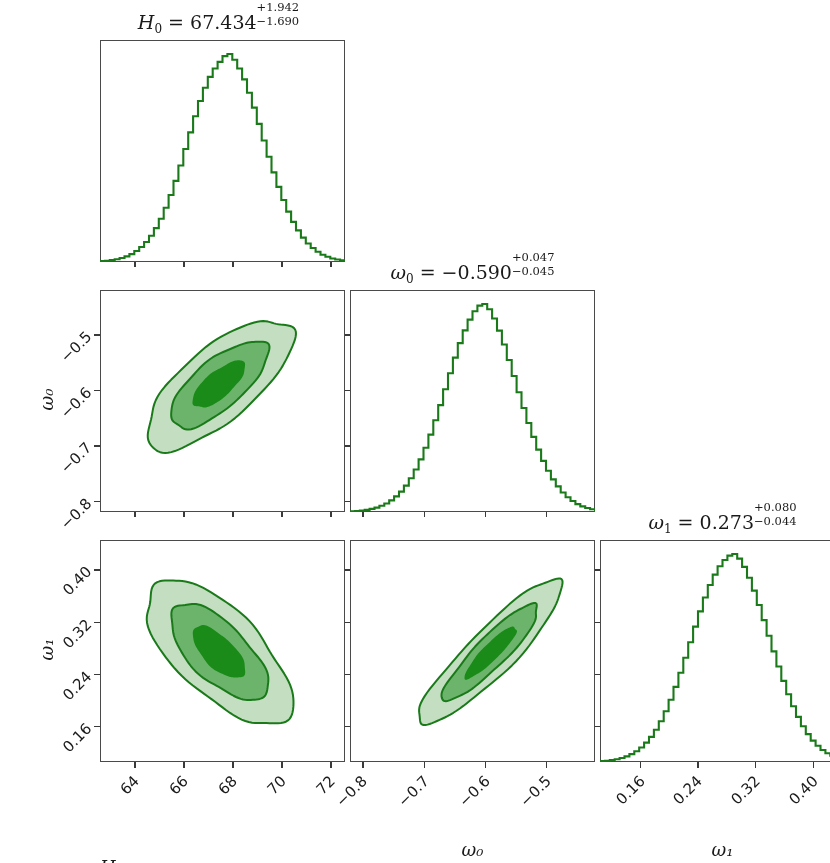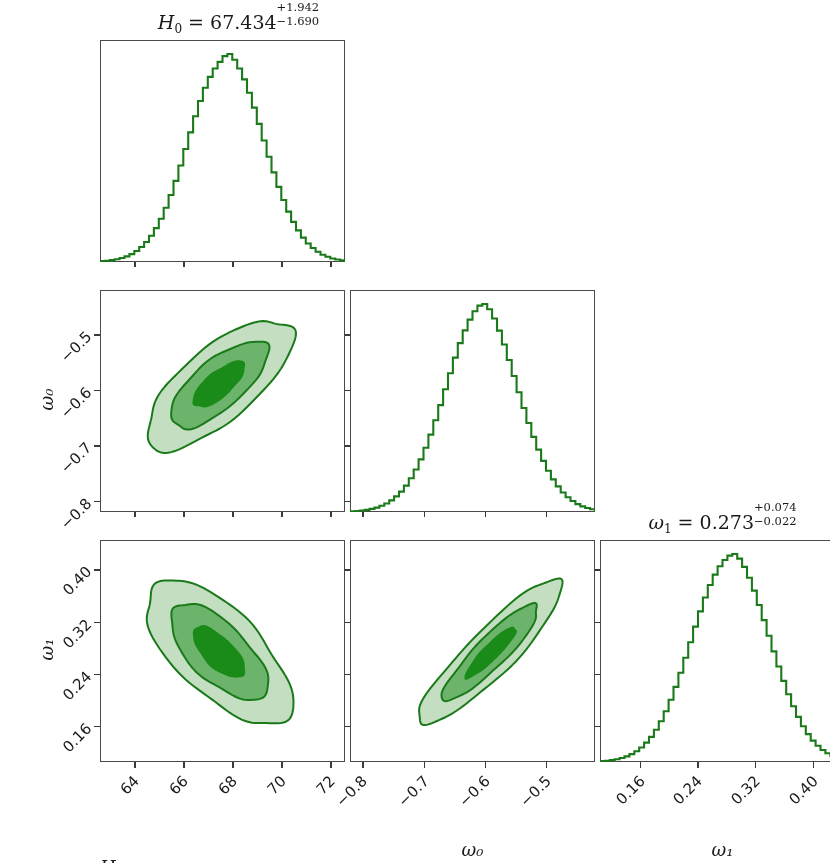--- a/index.html
+++ b/index.html
@@ -53,22 +53,23 @@
     <svg width="245" height="222" style="position: absolute; left: 100px; top: 540px;">
       <path d="M 187.94 180.47 L 185.93 181.69 L 183.58 182.55 L 180.97 183.05 L 178.17 183.28 L 175.27 183.30 L 172.33 183.23 L 169.42 183.13 L 166.56 183.06 L 163.75 183.05 L 160.94 183.08 L 158.09 183.08 L 155.14 182.98 L 152.04 182.65 L 148.75 182.02 L 145.27 181.01 L 141.61 179.57 L 137.83 177.71 L 133.97 175.48 L 130.10 172.96 L 126.26 170.24 L 122.47 167.42 L 118.76 164.59 L 115.11 161.81 L 111.48 159.10 L 107.84 156.45 L 104.17 153.82 L 100.45 151.16 L 96.67 148.42 L 92.87 145.53 L 89.07 142.47 L 85.33 139.23 L 81.69 135.80 L 78.18 132.22 L 74.82 128.53 L 71.62 124.75 L 68.55 120.92 L 65.59 117.05 L 62.74 113.15 L 59.98 109.23 L 57.34 105.29 L 54.85 101.34 L 52.57 97.40 L 50.59 93.51 L 48.97 89.72 L 47.77 86.09 L 47.03 82.67 L 46.74 79.49 L 46.84 76.57 L 47.26 73.89 L 47.87 71.41 L 48.57 69.06 L 49.24 66.76 L 49.80 64.43 L 50.22 62.03 L 50.49 59.51 L 50.67 56.90 L 50.85 54.25 L 51.14 51.62 L 51.64 49.12 L 52.46 46.86 L 53.65 44.91 L 55.23 43.33 L 57.18 42.14 L 59.46 41.32 L 62.00 40.82 L 64.70 40.57 L 67.51 40.49 L 70.38 40.50 L 73.27 40.57 L 76.20 40.67 L 79.17 40.84 L 82.24 41.11 L 85.42 41.54 L 88.74 42.22 L 92.22 43.18 L 95.84 44.45 L 99.57 46.05 L 103.39 47.93 L 107.26 50.06 L 111.14 52.36 L 115.02 54.79 L 118.89 57.30 L 122.76 59.86 L 126.65 62.48 L 130.55 65.18 L 134.46 68.00 L 138.37 70.98 L 142.22 74.17 L 145.96 77.56 L 149.54 81.16 L 152.88 84.93 L 155.95 88.82 L 158.73 92.75 L 161.23 96.67 L 163.51 100.53 L 165.63 104.29 L 167.68 107.95 L 169.75 111.54 L 171.91 115.08 L 174.20 118.63 L 176.61 122.21 L 179.11 125.87 L 181.62 129.61 L 184.06 133.40 L 186.33 137.21 L 188.33 141.00 L 190.01 144.71 L 191.33 148.30 L 192.30 151.74 L 192.95 155.03 L 193.32 158.17 L 193.49 161.18 L 193.49 164.09 L 193.34 166.91 L 193.04 169.64 L 192.57 172.25 L 191.88 174.70 L 190.90 176.93 L 189.60 178.87 L 187.94 180.47 Z" fill="#C3DEC0" stroke="#1A7A1A" stroke-width="2.0" stroke-linejoin="round"></path>
       <path d="M 163.99 156.84 L 162.75 157.73 L 161.33 158.41 L 159.76 158.91 L 158.10 159.27 L 156.36 159.52 L 154.59 159.71 L 152.80 159.85 L 150.98 159.96 L 149.12 160.01 L 147.19 159.97 L 145.17 159.79 L 143.04 159.43 L 140.80 158.85 L 138.46 158.04 L 136.03 157.00 L 133.54 155.75 L 131.04 154.35 L 128.55 152.85 L 126.08 151.32 L 123.64 149.81 L 121.21 148.35 L 118.78 146.95 L 116.32 145.59 L 113.81 144.24 L 111.23 142.84 L 108.57 141.34 L 105.87 139.69 L 103.15 137.85 L 100.46 135.81 L 97.85 133.58 L 95.36 131.17 L 93.01 128.64 L 90.84 126.02 L 88.83 123.36 L 86.98 120.70 L 85.24 118.06 L 83.61 115.44 L 82.05 112.86 L 80.55 110.31 L 79.13 107.78 L 77.80 105.27 L 76.59 102.80 L 75.53 100.38 L 74.64 98.02 L 73.94 95.74 L 73.42 93.56 L 73.06 91.47 L 72.81 89.46 L 72.62 87.51 L 72.46 85.58 L 72.28 83.65 L 72.06 81.69 L 71.82 79.70 L 71.58 77.69 L 71.41 75.68 L 71.37 73.73 L 71.53 71.91 L 71.93 70.26 L 72.62 68.85 L 73.61 67.71 L 74.86 66.84 L 76.34 66.23 L 77.99 65.82 L 79.74 65.56 L 81.52 65.38 L 83.30 65.21 L 85.04 65.02 L 86.76 64.78 L 88.47 64.51 L 90.22 64.24 L 92.04 64.02 L 93.97 63.94 L 96.04 64.05 L 98.27 64.41 L 100.64 65.05 L 103.13 65.98 L 105.71 67.17 L 108.35 68.59 L 111.00 70.19 L 113.65 71.93 L 116.27 73.74 L 118.87 75.62 L 121.44 77.53 L 123.98 79.48 L 126.49 81.49 L 128.97 83.57 L 131.40 85.72 L 133.75 87.97 L 136.02 90.29 L 138.19 92.67 L 140.24 95.10 L 142.18 97.53 L 144.05 99.94 L 145.87 102.33 L 147.69 104.70 L 149.55 107.04 L 151.48 109.40 L 153.49 111.78 L 155.57 114.23 L 157.69 116.74 L 159.77 119.33 L 161.76 121.97 L 163.56 124.63 L 165.11 127.27 L 166.37 129.85 L 167.30 132.32 L 167.92 134.65 L 168.26 136.84 L 168.36 138.90 L 168.31 140.83 L 168.16 142.68 L 167.96 144.47 L 167.74 146.24 L 167.51 147.99 L 167.24 149.71 L 166.91 151.39 L 166.45 152.98 L 165.83 154.45 L 165.01 155.74 L 163.99 156.84 Z" fill="#6CB46C" stroke="#1A7A1A" stroke-width="2.0" stroke-linejoin="round"></path>
       <path d="M 143.36 136.51 L 142.57 136.86 L 141.67 137.09 L 140.72 137.23 L 139.73 137.30 L 138.74 137.35 L 137.75 137.38 L 136.77 137.42 L 135.79 137.45 L 134.80 137.46 L 133.78 137.44 L 132.73 137.36 L 131.62 137.21 L 130.47 136.97 L 129.27 136.64 L 128.03 136.23 L 126.77 135.76 L 125.49 135.23 L 124.19 134.68 L 122.88 134.10 L 121.55 133.52 L 120.19 132.91 L 118.80 132.27 L 117.38 131.56 L 115.92 130.78 L 114.45 129.88 L 112.98 128.87 L 111.53 127.74 L 110.12 126.49 L 108.79 125.15 L 107.55 123.74 L 106.40 122.29 L 105.35 120.83 L 104.36 119.39 L 103.43 117.98 L 102.53 116.60 L 101.63 115.25 L 100.73 113.92 L 99.81 112.59 L 98.89 111.26 L 97.98 109.93 L 97.11 108.58 L 96.30 107.24 L 95.59 105.90 L 94.97 104.59 L 94.47 103.32 L 94.07 102.09 L 93.76 100.90 L 93.52 99.74 L 93.33 98.62 L 93.17 97.52 L 93.03 96.42 L 92.91 95.34 L 92.82 94.27 L 92.78 93.22 L 92.82 92.22 L 92.96 91.28 L 93.22 90.44 L 93.60 89.69 L 94.10 89.06 L 94.71 88.52 L 95.39 88.07 L 96.13 87.69 L 96.89 87.33 L 97.66 86.99 L 98.42 86.64 L 99.19 86.28 L 99.97 85.92 L 100.79 85.58 L 101.67 85.30 L 102.65 85.12 L 103.72 85.08 L 104.90 85.21 L 106.18 85.53 L 107.55 86.05 L 108.98 86.73 L 110.44 87.57 L 111.91 88.51 L 113.36 89.51 L 114.78 90.54 L 116.16 91.56 L 117.52 92.56 L 118.85 93.53 L 120.16 94.47 L 121.48 95.40 L 122.79 96.35 L 124.11 97.33 L 125.43 98.35 L 126.73 99.42 L 128.01 100.55 L 129.27 101.72 L 130.49 102.93 L 131.70 104.16 L 132.88 105.42 L 134.06 106.69 L 135.23 107.98 L 136.41 109.29 L 137.59 110.63 L 138.75 112.00 L 139.87 113.41 L 140.92 114.83 L 141.87 116.26 L 142.68 117.68 L 143.35 119.06 L 143.86 120.40 L 144.23 121.68 L 144.46 122.89 L 144.60 124.04 L 144.68 125.14 L 144.74 126.21 L 144.80 127.28 L 144.88 128.35 L 144.99 129.43 L 145.10 130.53 L 145.18 131.62 L 145.20 132.68 L 145.12 133.68 L 144.91 134.59 L 144.55 135.37 L 144.03 136.01 L 143.36 136.51 Z" fill="#1A8A18" stroke="none" stroke-width="0" stroke-linejoin="round"></path>
     </svg>
     <svg width="245" height="222" style="position: absolute; left: 350px; top: 540px;">
       <path d="M 212.27 40.27 L 212.55 41.71 L 212.48 43.46 L 212.14 45.44 L 211.62 47.56 L 211.01 49.73 L 210.35 51.92 L 209.69 54.11 L 209.00 56.30 L 208.26 58.53 L 207.42 60.86 L 206.42 63.31 L 205.21 65.92 L 203.78 68.70 L 202.11 71.64 L 200.24 74.72 L 198.21 77.91 L 196.06 81.16 L 193.84 84.46 L 191.59 87.79 L 189.31 91.16 L 186.99 94.59 L 184.59 98.11 L 182.05 101.74 L 179.31 105.51 L 176.34 109.40 L 173.10 113.39 L 169.60 117.43 L 165.87 121.47 L 161.97 125.42 L 157.96 129.24 L 153.92 132.87 L 149.92 136.32 L 145.99 139.57 L 142.17 142.67 L 138.44 145.66 L 134.79 148.60 L 131.18 151.53 L 127.59 154.47 L 124.00 157.42 L 120.41 160.35 L 116.83 163.20 L 113.30 165.92 L 109.84 168.46 L 106.52 170.75 L 103.34 172.78 L 100.33 174.56 L 97.48 176.11 L 94.76 177.49 L 92.13 178.74 L 89.56 179.91 L 87.03 181.03 L 84.53 182.10 L 82.08 183.10 L 79.72 183.95 L 77.52 184.61 L 75.54 184.99 L 73.84 185.04 L 72.47 184.73 L 71.44 184.07 L 70.73 183.08 L 70.29 181.83 L 70.04 180.42 L 69.89 178.91 L 69.77 177.38 L 69.63 175.87 L 69.45 174.38 L 69.26 172.88 L 69.11 171.30 L 69.11 169.57 L 69.36 167.60 L 69.96 165.32 L 71.00 162.69 L 72.53 159.69 L 74.54 156.36 L 76.99 152.75 L 79.82 148.94 L 82.91 145.02 L 86.17 141.07 L 89.48 137.15 L 92.78 133.30 L 96.02 129.54 L 99.19 125.85 L 102.30 122.20 L 105.39 118.58 L 108.50 114.96 L 111.67 111.32 L 114.92 107.67 L 118.26 104.02 L 121.69 100.38 L 125.20 96.77 L 128.76 93.20 L 132.35 89.67 L 135.97 86.16 L 139.61 82.66 L 143.30 79.13 L 147.03 75.58 L 150.84 72.00 L 154.70 68.41 L 158.61 64.88 L 162.53 61.46 L 166.41 58.26 L 170.17 55.35 L 173.77 52.79 L 177.14 50.62 L 180.26 48.84 L 183.13 47.42 L 185.77 46.29 L 188.25 45.35 L 190.62 44.51 L 192.96 43.68 L 195.32 42.81 L 197.73 41.88 L 200.16 40.92 L 202.59 40.00 L 204.93 39.21 L 207.08 38.65 L 208.96 38.42 L 210.48 38.60 L 211.59 39.22 L 212.27 40.27 Z" fill="#C3DEC0" stroke="#1A7A1A" stroke-width="2.0" stroke-linejoin="round"></path>
       <path d="M 186.75 66.02 L 186.59 67.27 L 186.36 68.57 L 186.13 69.84 L 185.96 71.05 L 185.86 72.17 L 185.86 73.21 L 185.92 74.21 L 185.99 75.21 L 186.01 76.29 L 185.92 77.48 L 185.65 78.83 L 185.17 80.37 L 184.46 82.09 L 183.52 83.99 L 182.38 86.03 L 181.07 88.19 L 179.62 90.44 L 178.07 92.75 L 176.42 95.12 L 174.69 97.54 L 172.87 100.01 L 170.93 102.54 L 168.88 105.12 L 166.69 107.74 L 164.37 110.38 L 161.92 113.01 L 159.39 115.61 L 156.80 118.14 L 154.20 120.59 L 151.61 122.94 L 149.06 125.21 L 146.57 127.42 L 144.12 129.59 L 141.70 131.76 L 139.30 133.95 L 136.87 136.18 L 134.42 138.44 L 131.93 140.70 L 129.42 142.93 L 126.92 145.07 L 124.45 147.06 L 122.07 148.87 L 119.80 150.45 L 117.66 151.80 L 115.66 152.94 L 113.78 153.91 L 112.00 154.76 L 110.29 155.54 L 108.60 156.30 L 106.90 157.07 L 105.19 157.85 L 103.47 158.65 L 101.75 159.41 L 100.09 160.09 L 98.52 160.64 L 97.09 161.02 L 95.84 161.18 L 94.77 161.12 L 93.91 160.85 L 93.23 160.38 L 92.69 159.77 L 92.28 159.03 L 91.95 158.21 L 91.71 157.30 L 91.54 156.32 L 91.48 155.24 L 91.56 154.02 L 91.83 152.63 L 92.34 151.03 L 93.13 149.22 L 94.21 147.19 L 95.58 144.97 L 97.20 142.59 L 99.01 140.11 L 100.94 137.59 L 102.92 135.08 L 104.88 132.62 L 106.78 130.23 L 108.58 127.92 L 110.28 125.66 L 111.93 123.43 L 113.55 121.18 L 115.20 118.90 L 116.93 116.54 L 118.77 114.12 L 120.76 111.63 L 122.89 109.10 L 125.15 106.54 L 127.52 104.00 L 129.96 101.49 L 132.45 99.02 L 134.96 96.61 L 137.48 94.23 L 140.00 91.89 L 142.53 89.56 L 145.07 87.26 L 147.62 84.99 L 150.18 82.77 L 152.72 80.63 L 155.23 78.61 L 157.68 76.74 L 160.04 75.05 L 162.29 73.55 L 164.44 72.22 L 166.48 71.05 L 168.43 69.99 L 170.32 69.01 L 172.18 68.05 L 174.04 67.11 L 175.89 66.18 L 177.73 65.26 L 179.53 64.42 L 181.24 63.71 L 182.80 63.18 L 184.15 62.92 L 185.24 62.95 L 186.03 63.31 L 186.53 63.97 L 186.75 64.89 L 186.75 66.02 Z" fill="#6CB46C" stroke="#1A7A1A" stroke-width="2.0" stroke-linejoin="round"></path>
       <path d="M 164.71 88.25 L 164.91 88.63 L 165.15 88.96 L 165.45 89.25 L 165.79 89.51 L 166.15 89.76 L 166.49 90.04 L 166.78 90.40 L 166.96 90.86 L 167.00 91.46 L 166.86 92.21 L 166.54 93.12 L 166.04 94.16 L 165.38 95.32 L 164.59 96.56 L 163.69 97.86 L 162.74 99.19 L 161.75 100.52 L 160.75 101.86 L 159.74 103.19 L 158.72 104.52 L 157.67 105.85 L 156.60 107.20 L 155.48 108.56 L 154.31 109.93 L 153.10 111.30 L 151.83 112.67 L 150.54 114.03 L 149.22 115.37 L 147.90 116.68 L 146.58 117.96 L 145.27 119.24 L 143.96 120.50 L 142.65 121.76 L 141.33 123.03 L 140.00 124.30 L 138.65 125.56 L 137.30 126.79 L 135.94 127.97 L 134.60 129.08 L 133.30 130.10 L 132.04 131.01 L 130.84 131.81 L 129.71 132.52 L 128.62 133.15 L 127.57 133.74 L 126.54 134.32 L 125.50 134.91 L 124.43 135.54 L 123.33 136.22 L 122.20 136.92 L 121.04 137.62 L 119.90 138.29 L 118.80 138.89 L 117.78 139.36 L 116.88 139.69 L 116.12 139.85 L 115.52 139.82 L 115.07 139.63 L 114.77 139.29 L 114.59 138.83 L 114.51 138.28 L 114.50 137.66 L 114.55 137.01 L 114.64 136.32 L 114.77 135.60 L 114.95 134.83 L 115.20 134.02 L 115.54 133.14 L 115.96 132.19 L 116.48 131.16 L 117.10 130.08 L 117.78 128.96 L 118.52 127.80 L 119.29 126.64 L 120.05 125.49 L 120.80 124.35 L 121.52 123.23 L 122.22 122.11 L 122.92 120.99 L 123.63 119.83 L 124.40 118.64 L 125.23 117.39 L 126.17 116.08 L 127.20 114.72 L 128.34 113.33 L 129.57 111.93 L 130.88 110.52 L 132.23 109.14 L 133.60 107.78 L 134.98 106.47 L 136.35 105.18 L 137.71 103.91 L 139.06 102.65 L 140.41 101.39 L 141.76 100.12 L 143.13 98.85 L 144.51 97.58 L 145.91 96.33 L 147.30 95.14 L 148.67 94.01 L 150.01 92.98 L 151.29 92.05 L 152.53 91.22 L 153.70 90.49 L 154.81 89.85 L 155.87 89.27 L 156.90 88.75 L 157.89 88.26 L 158.85 87.81 L 159.77 87.41 L 160.65 87.06 L 161.47 86.79 L 162.21 86.62 L 162.85 86.56 L 163.37 86.63 L 163.79 86.82 L 164.10 87.10 L 164.34 87.46 L 164.53 87.86 L 164.71 88.25 Z" fill="#1A8A18" stroke="none" stroke-width="0" stroke-linejoin="round"></path>
     </svg>
-    <div class="ptitle" style="left: 116px; top: 8px; width: 245px;"><i>H</i><sub style="font-size:12px">0</sub> = 67.434<span class="sub"><span class="up">+1.942</span><span class="dn">−1.690</span></span></div>
-    <div class="ptitle" style="left: 600px; top: 508px; width: 245px;"><i>ω</i><sub style="font-size:12px">1</sub> = 0.273<span class="sub"><span class="up">+0.074</span><span class="dn">−0.022</span></span></div>
+    <div class="ptitle" style="left: 96px; top: 8px; width: 245px;"><i>H</i><sub style="font-size:12px">0</sub> = 67.434<span class="sub"><span class="up">+1.942</span><span class="dn">−1.690</span></span></div>
+    <div class="ptitle" style="left: 350px; top: 258px; width: 245px;"><i>ω</i><sub style="font-size:12px">0</sub> = −0.590<span class="sub"><span class="up">+0.047</span><span class="dn">−0.045</span></span></div>
+    <div class="ptitle" style="left: 600px; top: 508px; width: 245px;"><i>ω</i><sub style="font-size:12px">1</sub> = 0.273<span class="sub"><span class="up">+0.080</span><span class="dn">−0.044</span></span></div>
     <div class="tick" style="left: 134.3px; top: 762px; width: 1.3px; height: 6px;"></div>
     <div class="ticklab" style="left: 130.3px; top: 772px; transform: translateX(-100%) rotate(-45deg); transform-origin: right top;">64</div>
     <div class="tick" style="left: 183.3px; top: 762px; width: 1.3px; height: 6px;"></div>
     <div class="ticklab" style="left: 179.3px; top: 772px; transform: translateX(-100%) rotate(-45deg); transform-origin: right top;">66</div>
     <div class="tick" style="left: 232.3px; top: 762px; width: 1.3px; height: 6px;"></div>
     <div class="ticklab" style="left: 228.3px; top: 772px; transform: translateX(-100%) rotate(-45deg); transform-origin: right top;">68</div>
     <div class="tick" style="left: 281.3px; top: 762px; width: 1.3px; height: 6px;"></div>
     <div class="ticklab" style="left: 277.3px; top: 772px; transform: translateX(-100%) rotate(-45deg); transform-origin: right top;">70</div>
     <div class="tick" style="left: 330.3px; top: 762px; width: 1.3px; height: 6px;"></div>
     <div class="ticklab" style="left: 326.3px; top: 772px; transform: translateX(-100%) rotate(-45deg); transform-origin: right top;">72</div>

